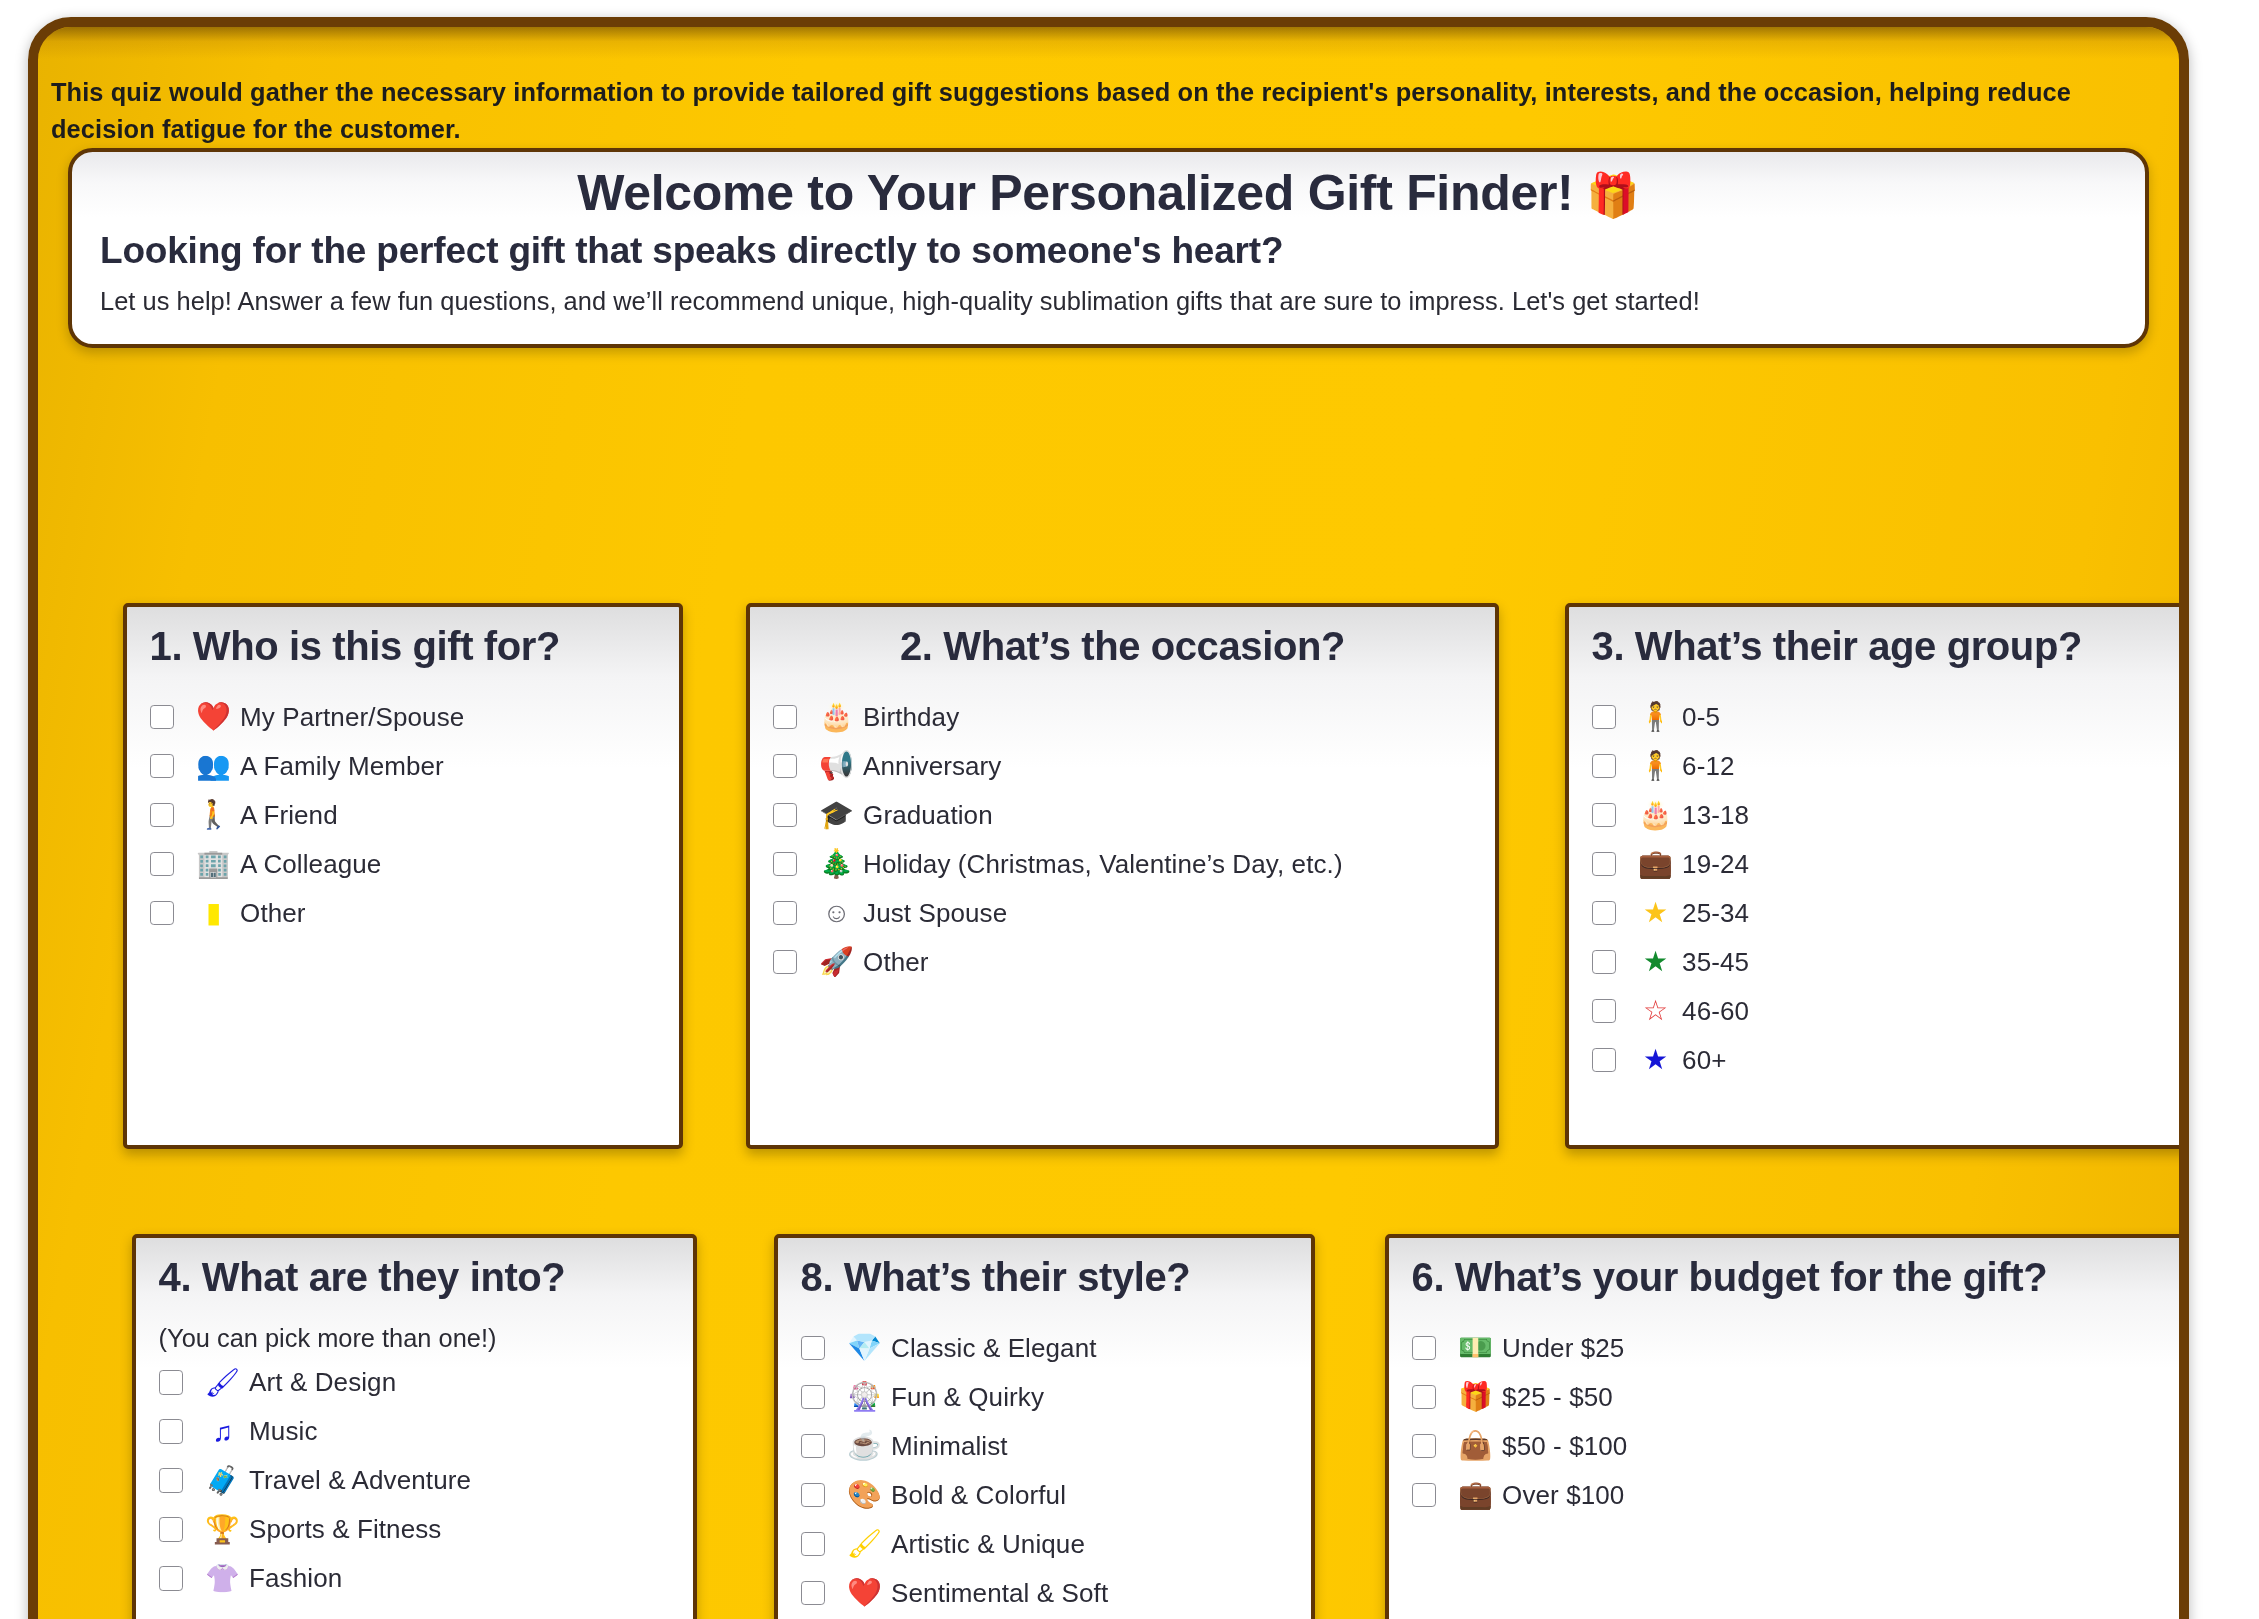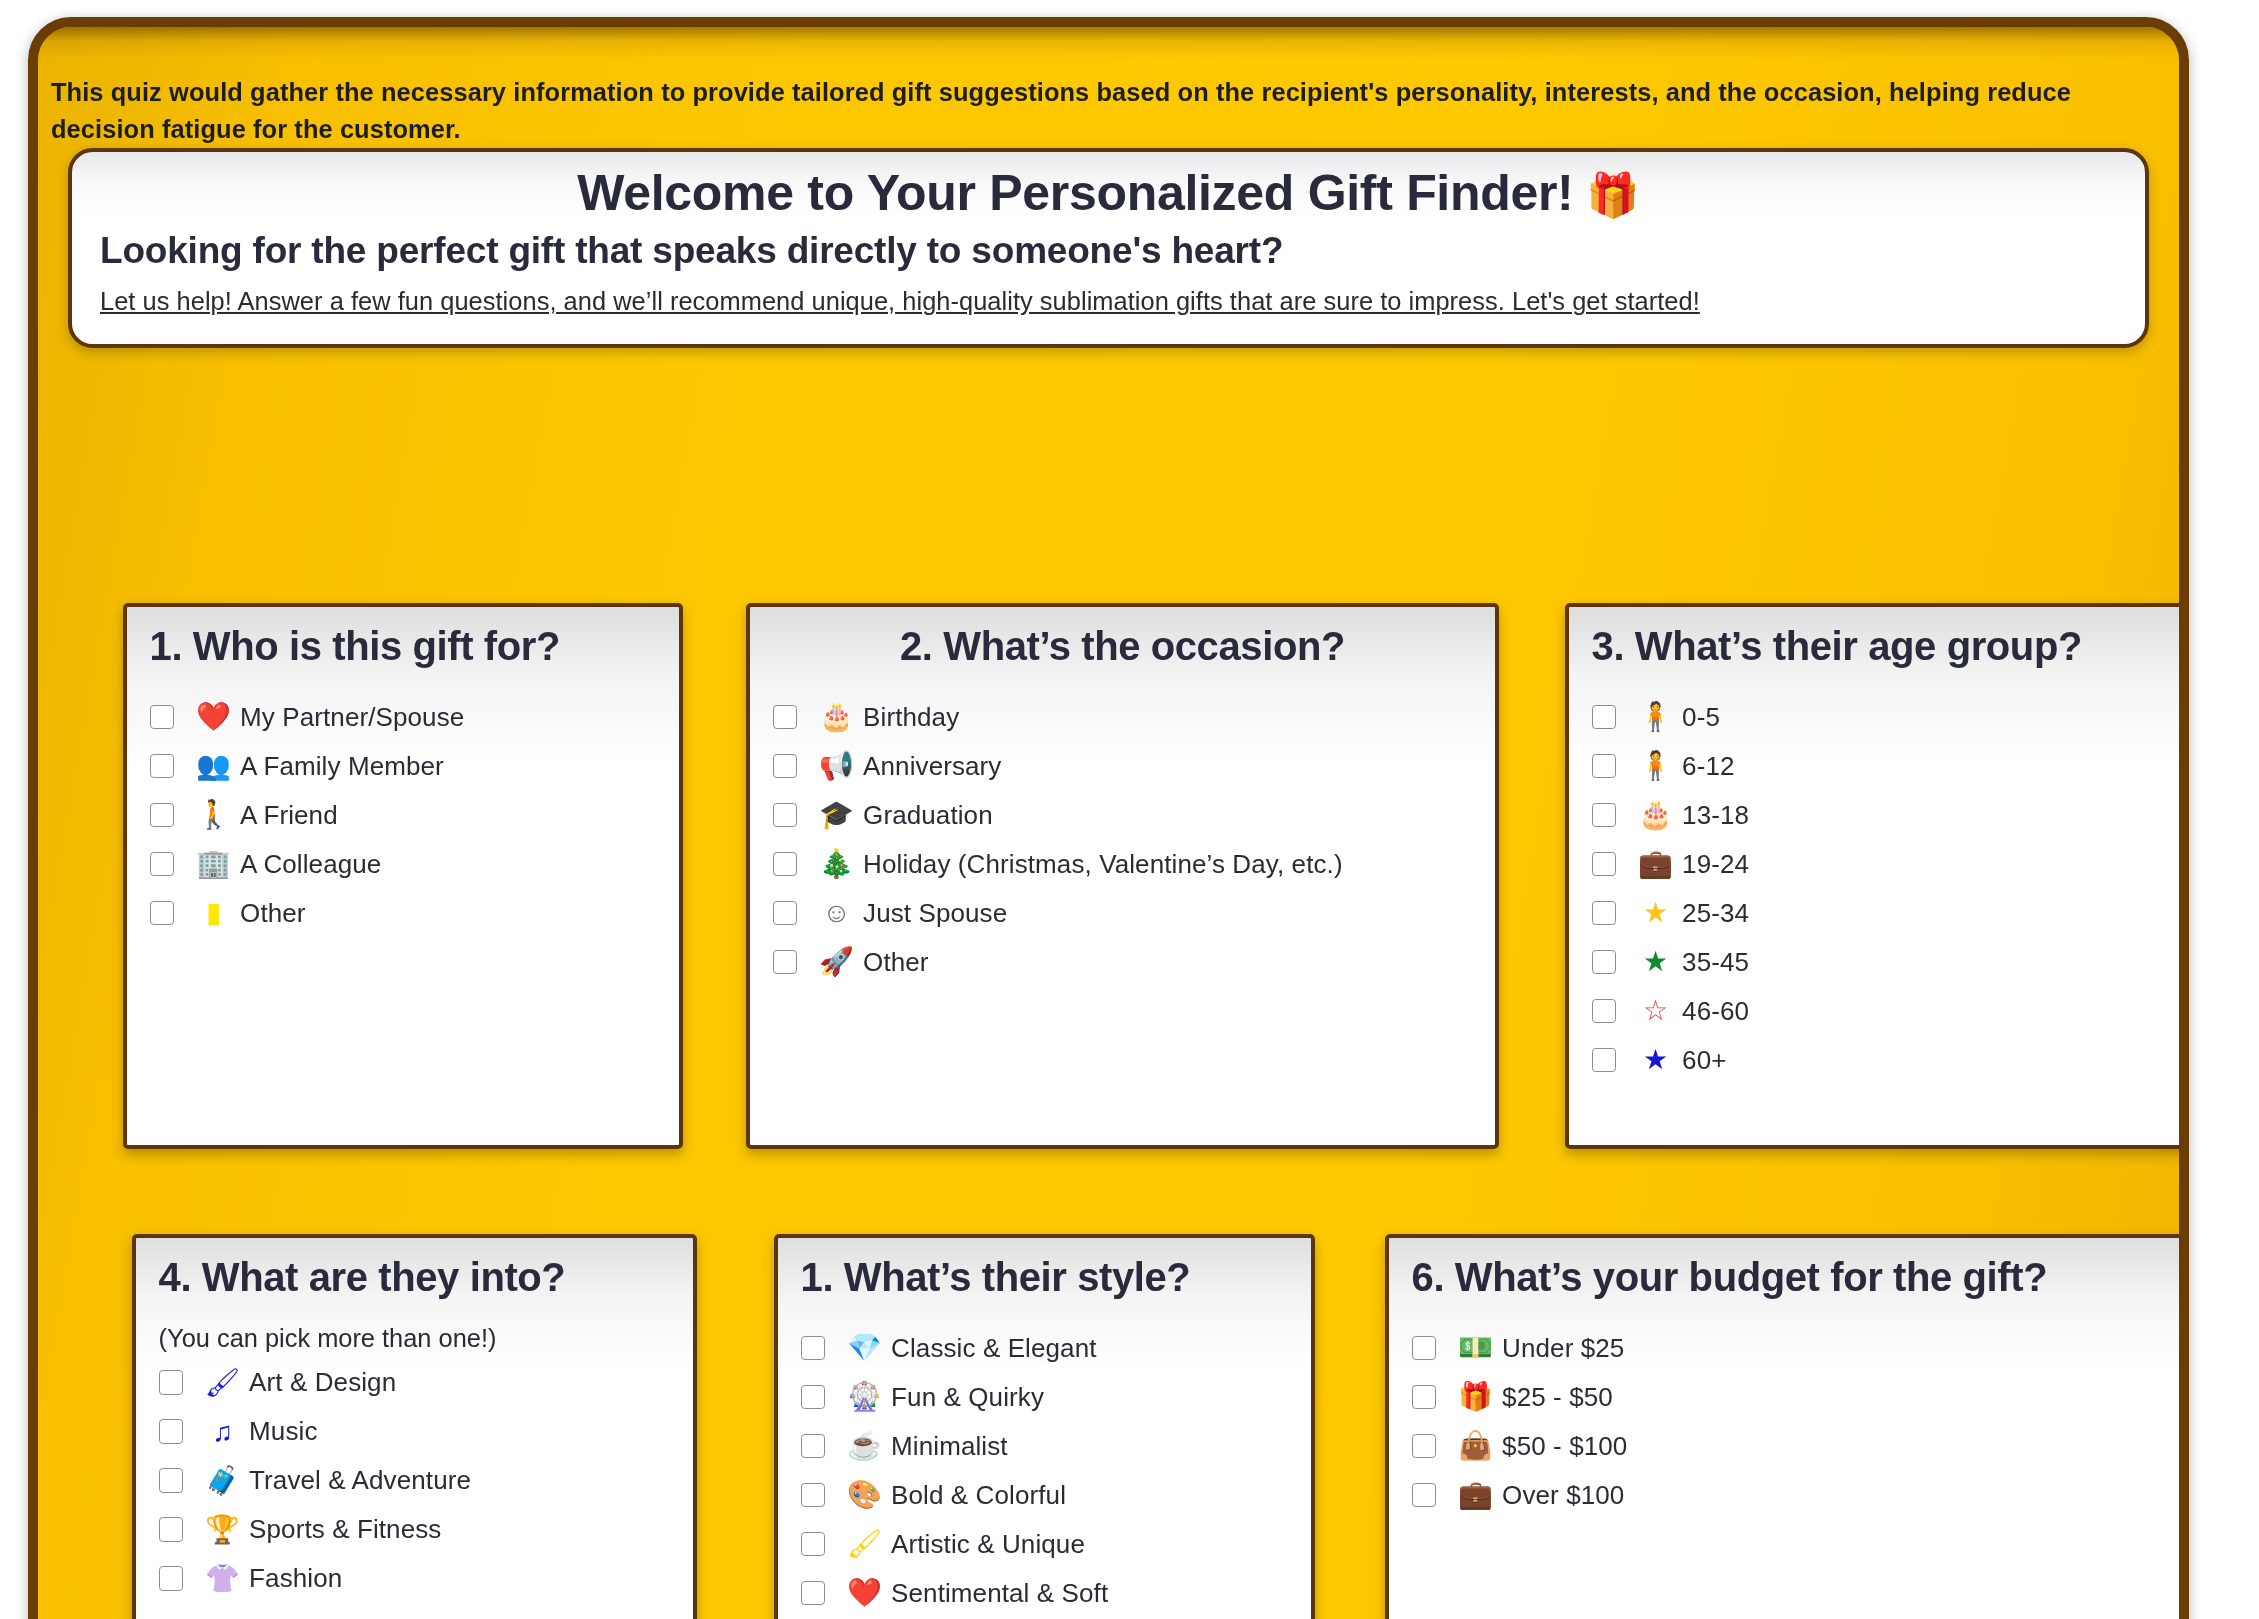--- a/index.html
+++ b/index.html
@@ -75,21 +75,20 @@
     font-weight: bold;
     color: #292b3d;
     letter-spacing: -0.2px;
   }
   #welcome-body {
     margin-top: 15px;
     font-size: 25.4px;
     color: #2a2a33;
     letter-spacing: 0.05px;
     white-space: nowrap;
-    text-decoration: underline;
   }
 
   
   .qcard {
     position: absolute;
     background: linear-gradient(180deg, #dededf 0%, #f4f4f5 13%, #ffffff 30%, #ffffff 100%);
     border: 4.7px solid #5e3506;
     border-radius: 5px;
     box-shadow: 0 5.6px 12.2px rgba(0,0,0,.25);
     padding: 17px 22.6px 11.3px 22.6px;
@@ -301,21 +300,21 @@
         </div>
         <div class="opt">
           <span class="cbox"></span>
           <span class="opt-emoji" style="color: rgb(240, 138, 30);">👚</span>
           <span class="opt-label">Fashion</span>
         </div>
       </div>
   </div>
 
   <div class="qcard" id="qcard-5">
-    <div class="q-title">1. What’s their style?</div>
+    <div class="q-title">8. What’s their style?</div>
     <div class="opt-list">
         <div class="opt">
           <span class="cbox"></span>
           <span class="opt-emoji" style="color: rgb(178, 59, 178);">💎</span>
           <span class="opt-label">Classic &amp; Elegant</span>
         </div>
         <div class="opt">
           <span class="cbox"></span>
           <span class="opt-emoji" style="color: rgb(18, 122, 44);">🎡</span>
           <span class="opt-label">Fun &amp; Quirky</span>

